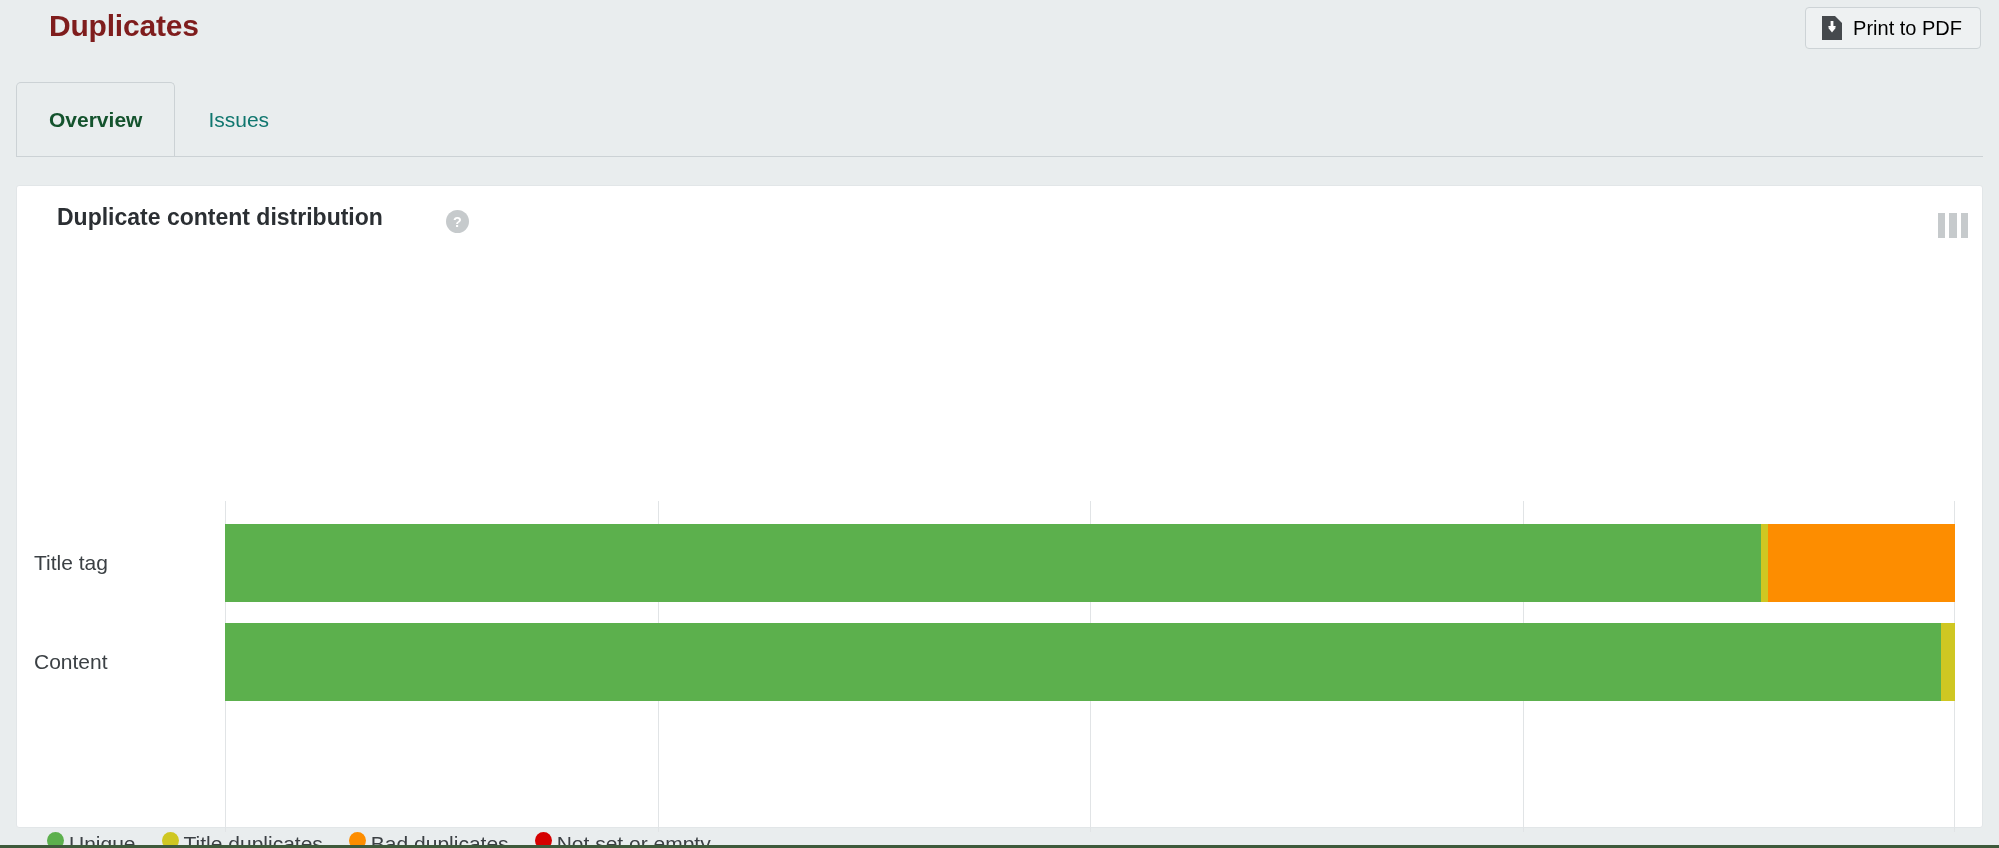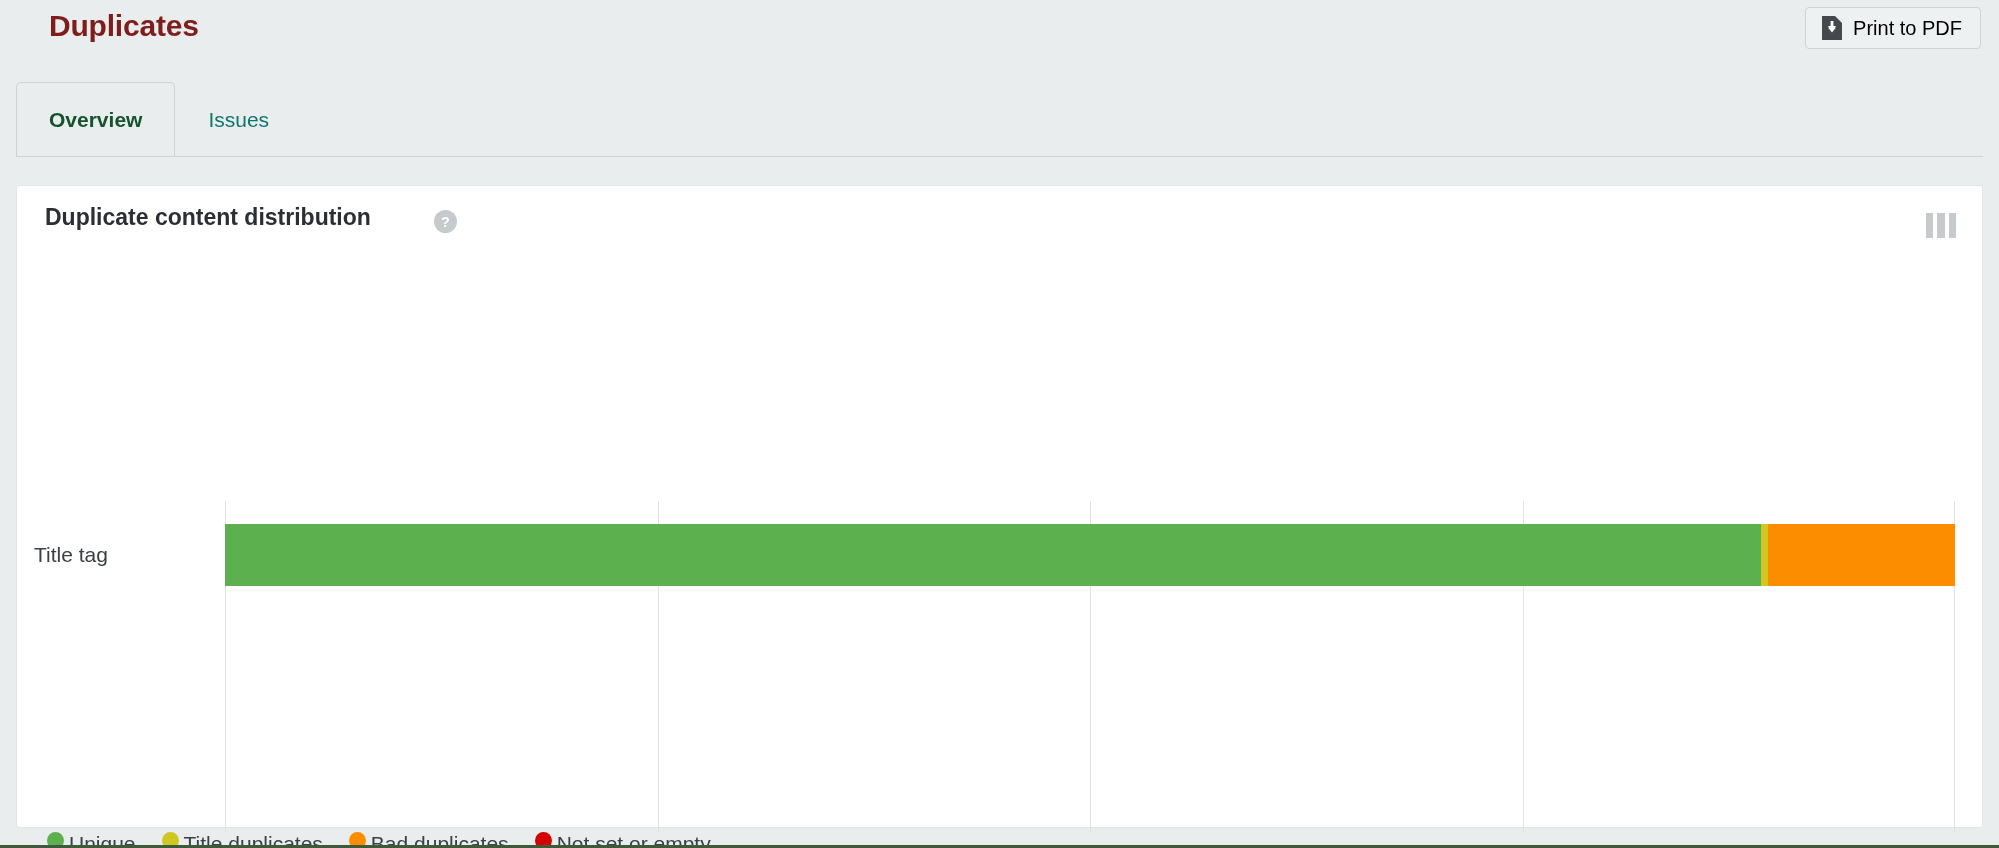--- a/index.html
+++ b/index.html
@@ -74,21 +74,21 @@
 
   
   .card {
     position: absolute; left: 16px; top: 185px;
     width: 1967px; height: 643px;
     background: #ffffff;
     border: 1px solid #e2e6e8;
     border-radius: 3px;
   }
   .card-header {
-    position: absolute; left: 0; top: 0; width: 100%; height: 62px;
+    position: absolute; left: 12px; top: 0; width: 100%; height: 62px;
   }
   .card-title {
     position: absolute; left: 28px; top: 18px;
     font-size: 23px; font-weight: bold; color: #2b2f33;
   }
   .help-icon {
     position: absolute; left: 417px; top: 24px;
     width: 23px; height: 23px;
   }
   .columns-icon {
@@ -113,21 +113,21 @@
   }
   .gridline {
     position: absolute; top: 0; bottom: 44px;
     width: 1px; background: #e1e4e6;
   }
   .rows {
     position: absolute; left: 0; top: 23px; right: 0;
   }
   .row {
     position: relative;
-    height: 62px;
+    height: 78px;
     margin-bottom: 21px;
     display: flex;
   }
   .seg { height: 100%; }
   .cat-label {
     position: absolute;
     left: -191px;
     width: 175px;
     top: 50%;
     transform: translateY(-50%);
@@ -211,20 +211,25 @@
             <div class="gridline" style="left: 1297.5px;"></div>
             <div class="gridline" style="left: 1729px;"></div>
           </div>
         <div class="rows" id="chart-rows">
             <div class="row">
               <div class="cat-label">Title tag</div>
               <div class="seg" title="Title tag — Unique: 88.8%" style="width: 1536.24px; background: rgb(92, 176, 77);"></div>
               <div class="seg" title="Title tag — Good duplicates: 0.4%" style="width: 6.92px; background: rgb(207, 199, 34);"></div>
               <div class="seg" title="Title tag — Bad duplicates: 10.8%" style="width: 186.84px; background: rgb(253, 141, 0);"></div>
             </div>
+            <div class="row">
+              <div class="cat-label">Content</div>
+              <div class="seg" title="Content — Unique: 99.2%" style="width: 1716.16px; background: rgb(92, 176, 77);"></div>
+              <div class="seg" title="Content — Good duplicates: 0.8%" style="width: 13.84px; background: rgb(207, 199, 34);"></div>
+            </div>
           </div>
         <div id="xticks">
             <div class="xtick" style="left: 0px;">0%</div>
             <div class="xtick" style="left: 409.5px;">25%</div>
             <div class="xtick" style="left: 842px;">50%</div>
             <div class="xtick" style="left: 1274.5px;">75%</div>
             <div class="xtick" style="left: 1678px;">100%</div>
           </div>
       </div>
 

